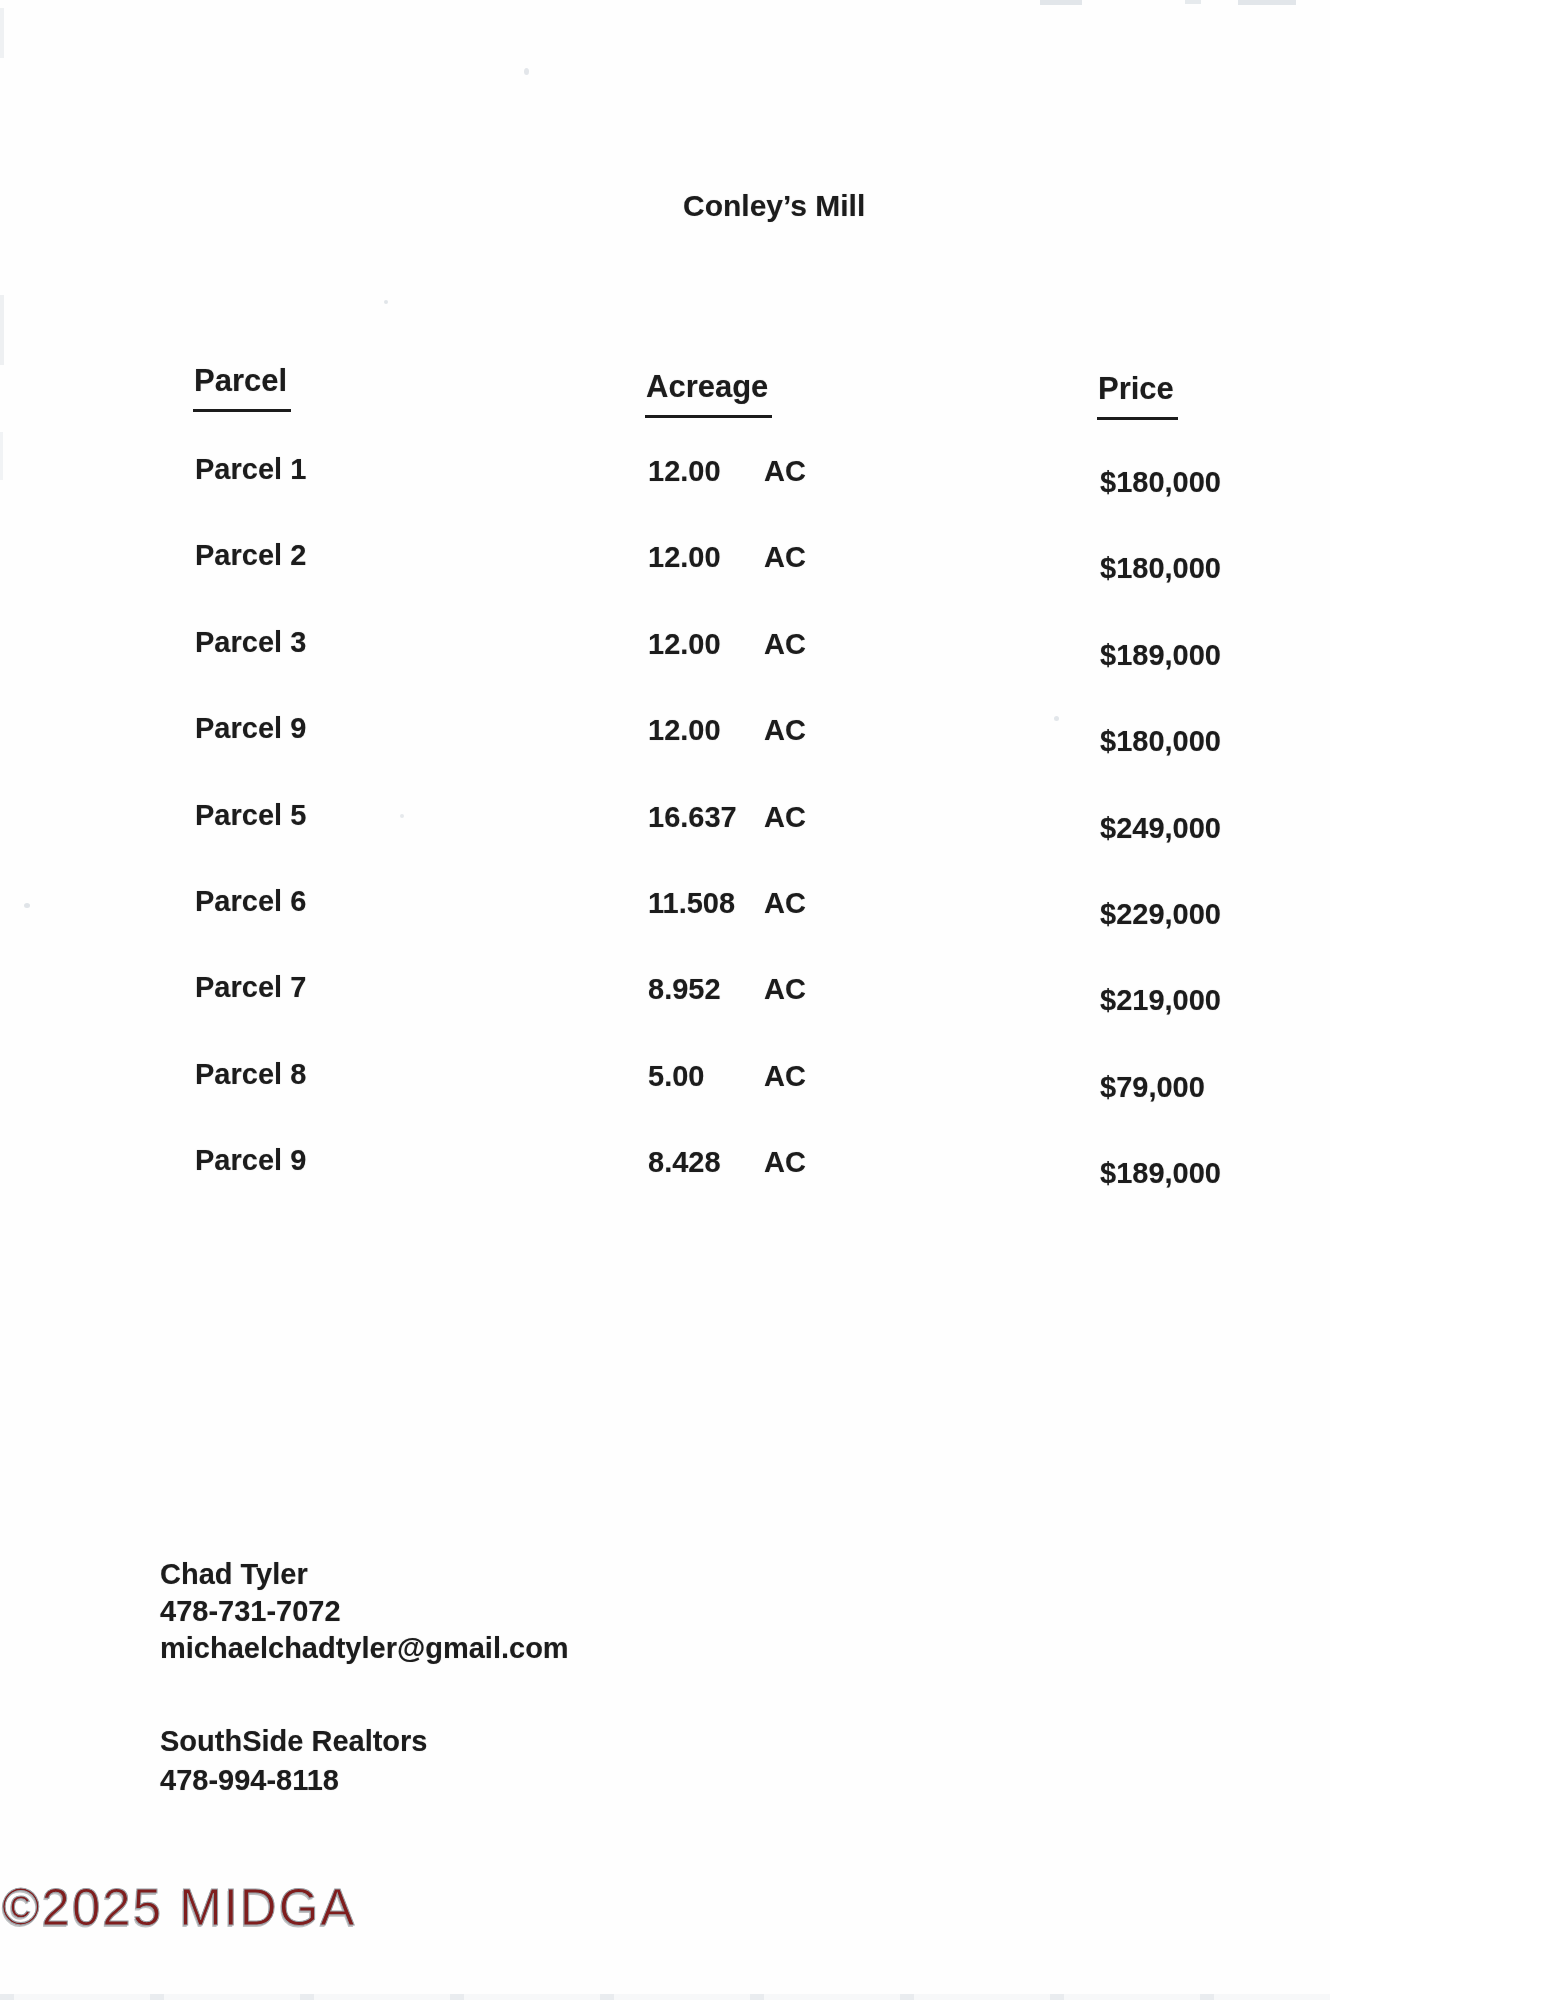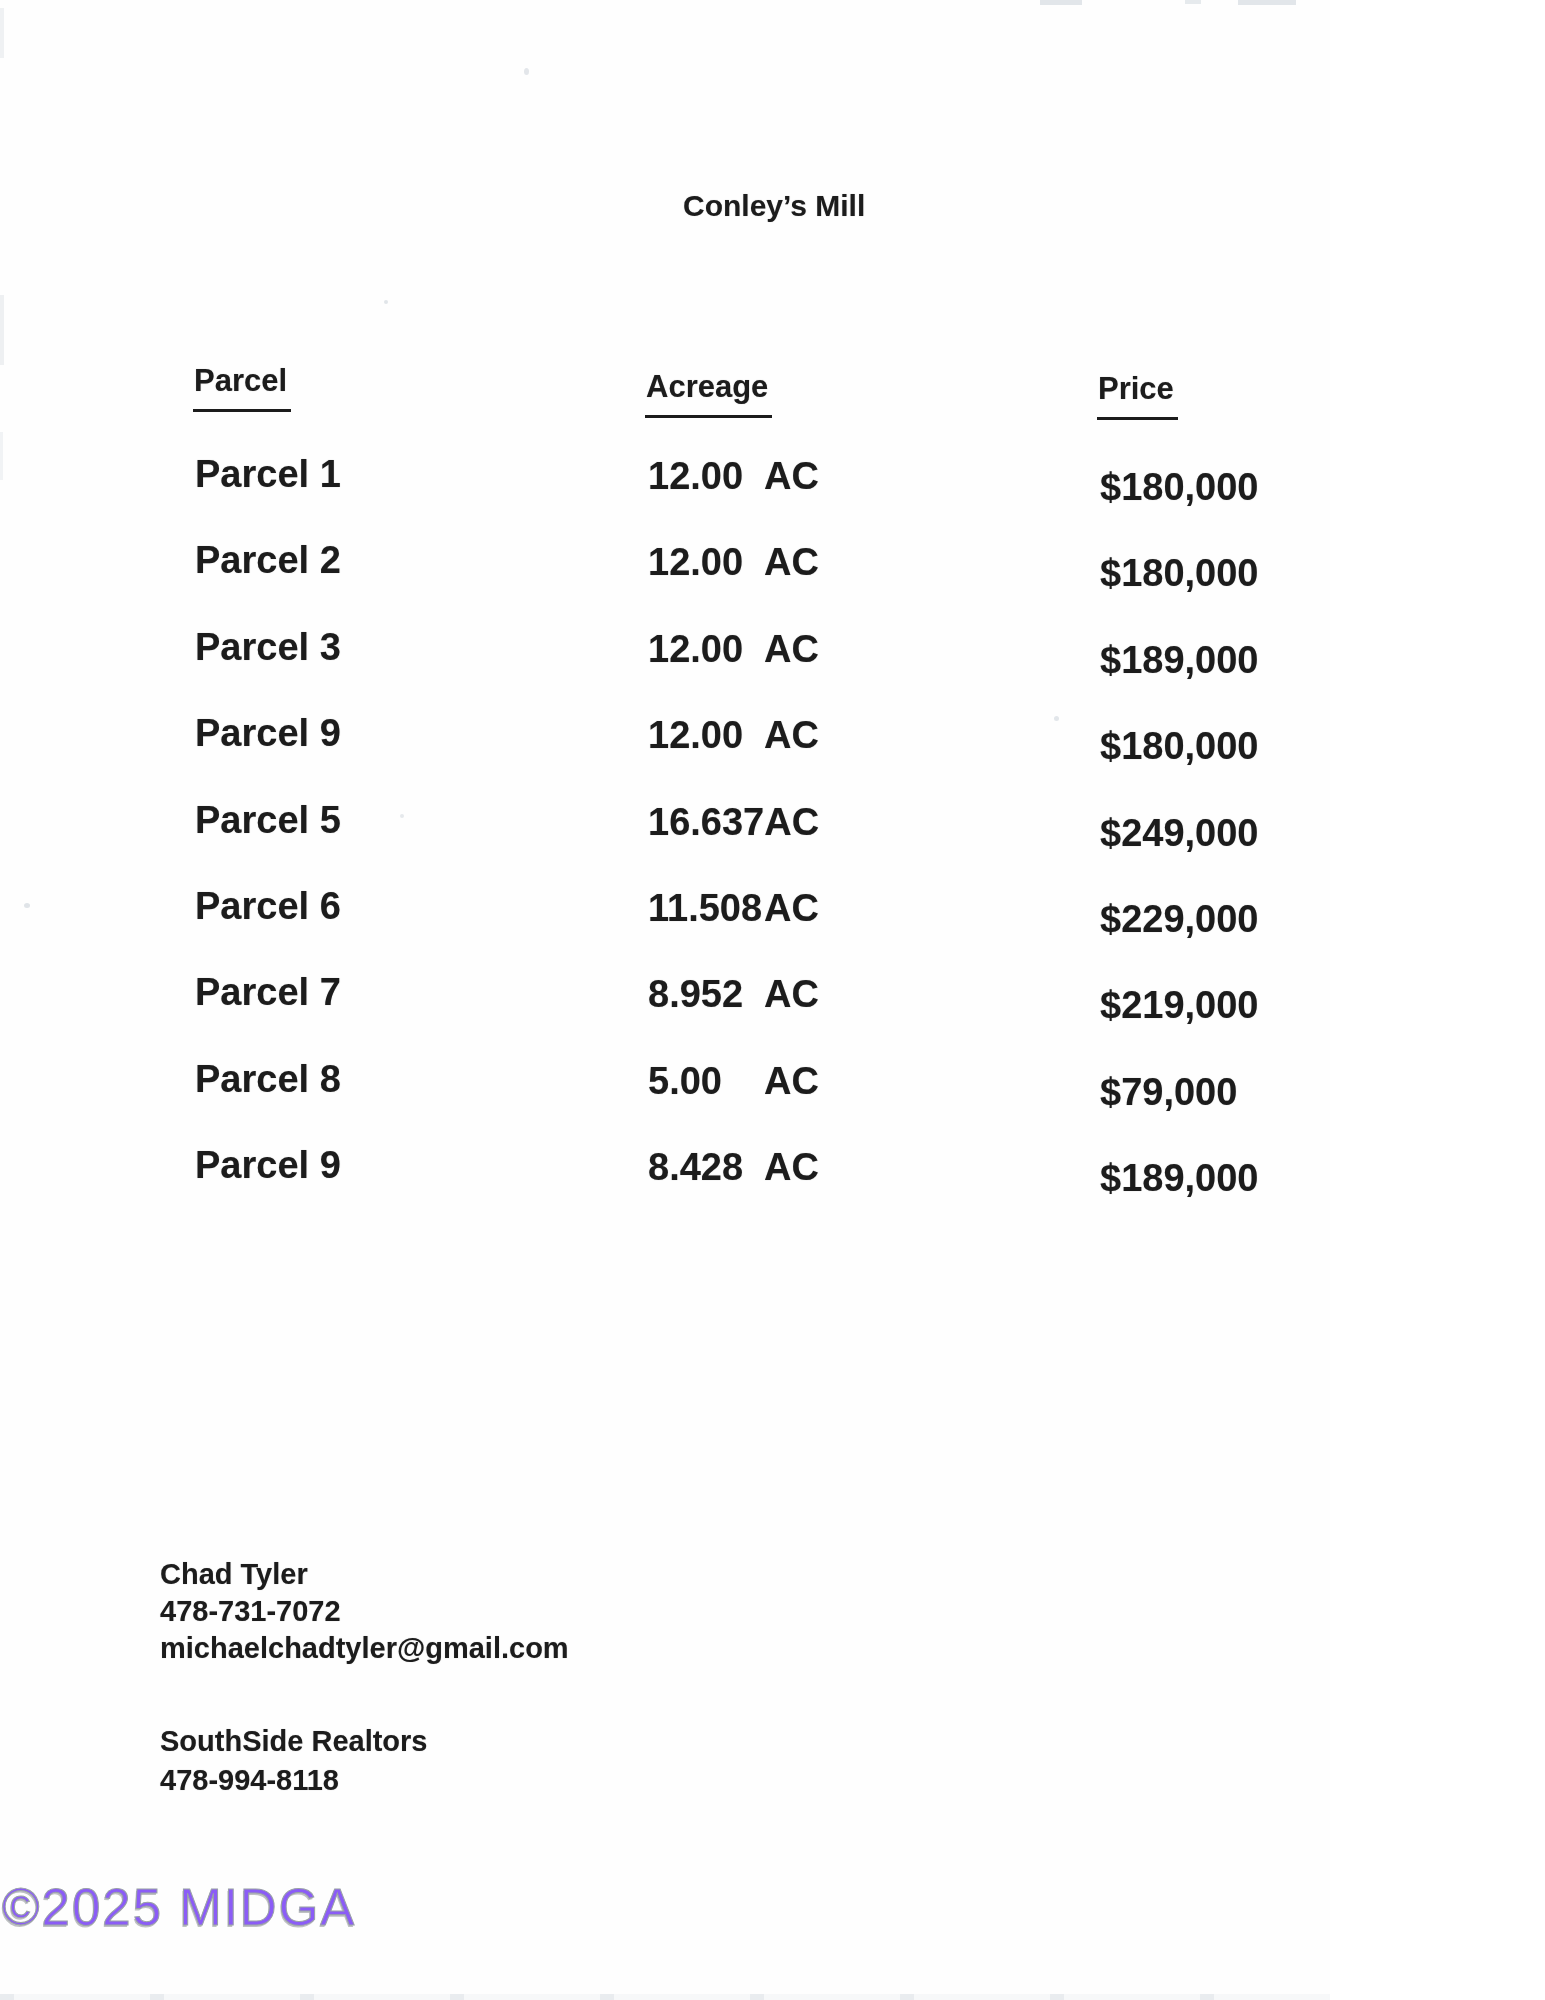--- a/index.html
+++ b/index.html
@@ -45,21 +45,21 @@
   .rows {
     position: absolute;
     left: 0;
     top: 453px;
     width: 1545px;
   }
   .row {
     position: relative;
     height: 86.4px;
   }
-  .cell { position: absolute; font-size: 38px; }
+  .cell { position: absolute; font-size: 29px; }
   .cell.parcel  { left: 195px;  top: 0; }
   .cell.acreage { left: 648px;  top: 2px; }
   .cell.acreage .num { display: inline-block; min-width: 116px; }
   .cell.price   { left: 1100px; top: 13px; }
 
   .contact {
     position: absolute;
     left: 160px;
     font-size: 29px;
     line-height: 37px;
@@ -68,21 +68,21 @@
   .contact-brokerage { top: 1722px; line-height: 39px; }
   .contact div { white-space: nowrap; }
 
   .watermark {
     position: absolute;
     left: 2px;
     top: 1878px;
     font-size: 51px;
     letter-spacing: 2px;
     font-weight: 400;
-    color: #8b5cf6;
+    color: #7f1d1d;
     -webkit-text-stroke: 1px #9aa1a7;
     text-shadow: -1px 2px 0 rgba(90,95,100,0.38);
     white-space: nowrap;
   }
 
   
   .artifact { position: absolute; pointer-events: none; }
   .a-top1  { left: 1040px; top: 0; width: 42px; height: 5px; background: #e2e6ea; }
   .a-top2  { left: 1185px; top: 0; width: 16px; height: 4px; background: #e6eaed; }
   .a-top3  { left: 1238px; top: 0; width: 58px; height: 5px; background: #e2e6ea; }

